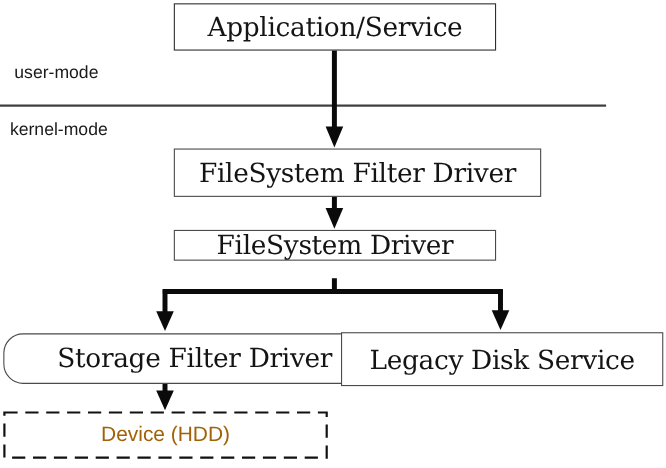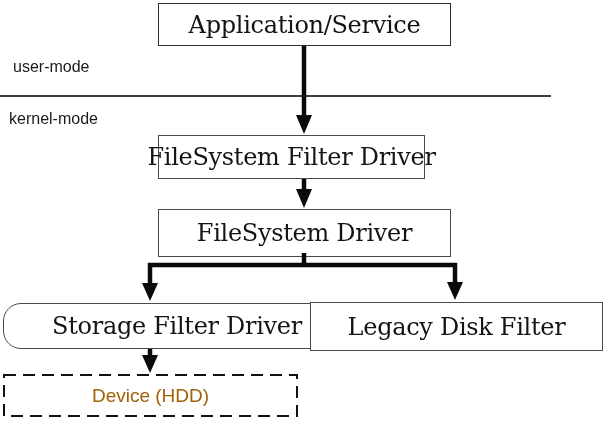--- a/index.html
+++ b/index.html
@@ -32,22 +32,22 @@
     letter-spacing: -0.3px;
   }
   .node.sans {
     font-family: "Liberation Sans", sans-serif;
     font-size: 19px;
     color: #a16207;
     border: none; 
     background: transparent;
   }
   .node-app            { left: 158px; top: 3px;   width: 293px; height: 43px; border-color: #2f2f2f; }
-  .node-fsfilter       { left: 158px; top: 135px; width: 267px; height: 44px; }
-  .node-fsdriver       { left: 158px; top: 209px; width: 293px; height: 48px; }
+  .node-fsfilter       { left: 158px; top: 135px; width: 334px; height: 44px; }
+  .node-fsdriver       { left: 158px; top: 209px; width: 293px; height: 28px; }
   .node-storagefilter  { left: 3px;   top: 303px; width: 348px; height: 46px; border-radius: 18px; }
   .node-legacydisk     { left: 310px; top: 302px; width: 293px; height: 49px; }
   .node-devicehdd      { left: 3px;   top: 374px; width: 295px; height: 43px; }
 
   .mode-label {
     position: absolute;
     font-family: "Liberation Sans", sans-serif;
     font-size: 16px;
     color: #1a1a1a;
   }
@@ -91,21 +91,21 @@
 
   <div class="node serif node-fsdriver">
     <span>FileSystem Driver</span>
   </div>
 
   <div class="node serif node-storagefilter">
     <span>Storage Filter Driver</span>
   </div>
 
   <div class="node serif node-legacydisk">
-    <span>Legacy Disk Filter</span>
+    <span>Legacy Disk Service</span>
   </div>
 
   <div class="node sans node-devicehdd">
     <span>Device (HDD)</span>
   </div>
 
   <svg class="overlay" viewBox="0 0 605 425" xmlns="http://www.w3.org/2000/svg">
 
     <g stroke="#0a0a0a" fill="#0a0a0a">
       <line x1="304" y1="46" x2="304" y2="119" stroke-width="4.5"></line>

